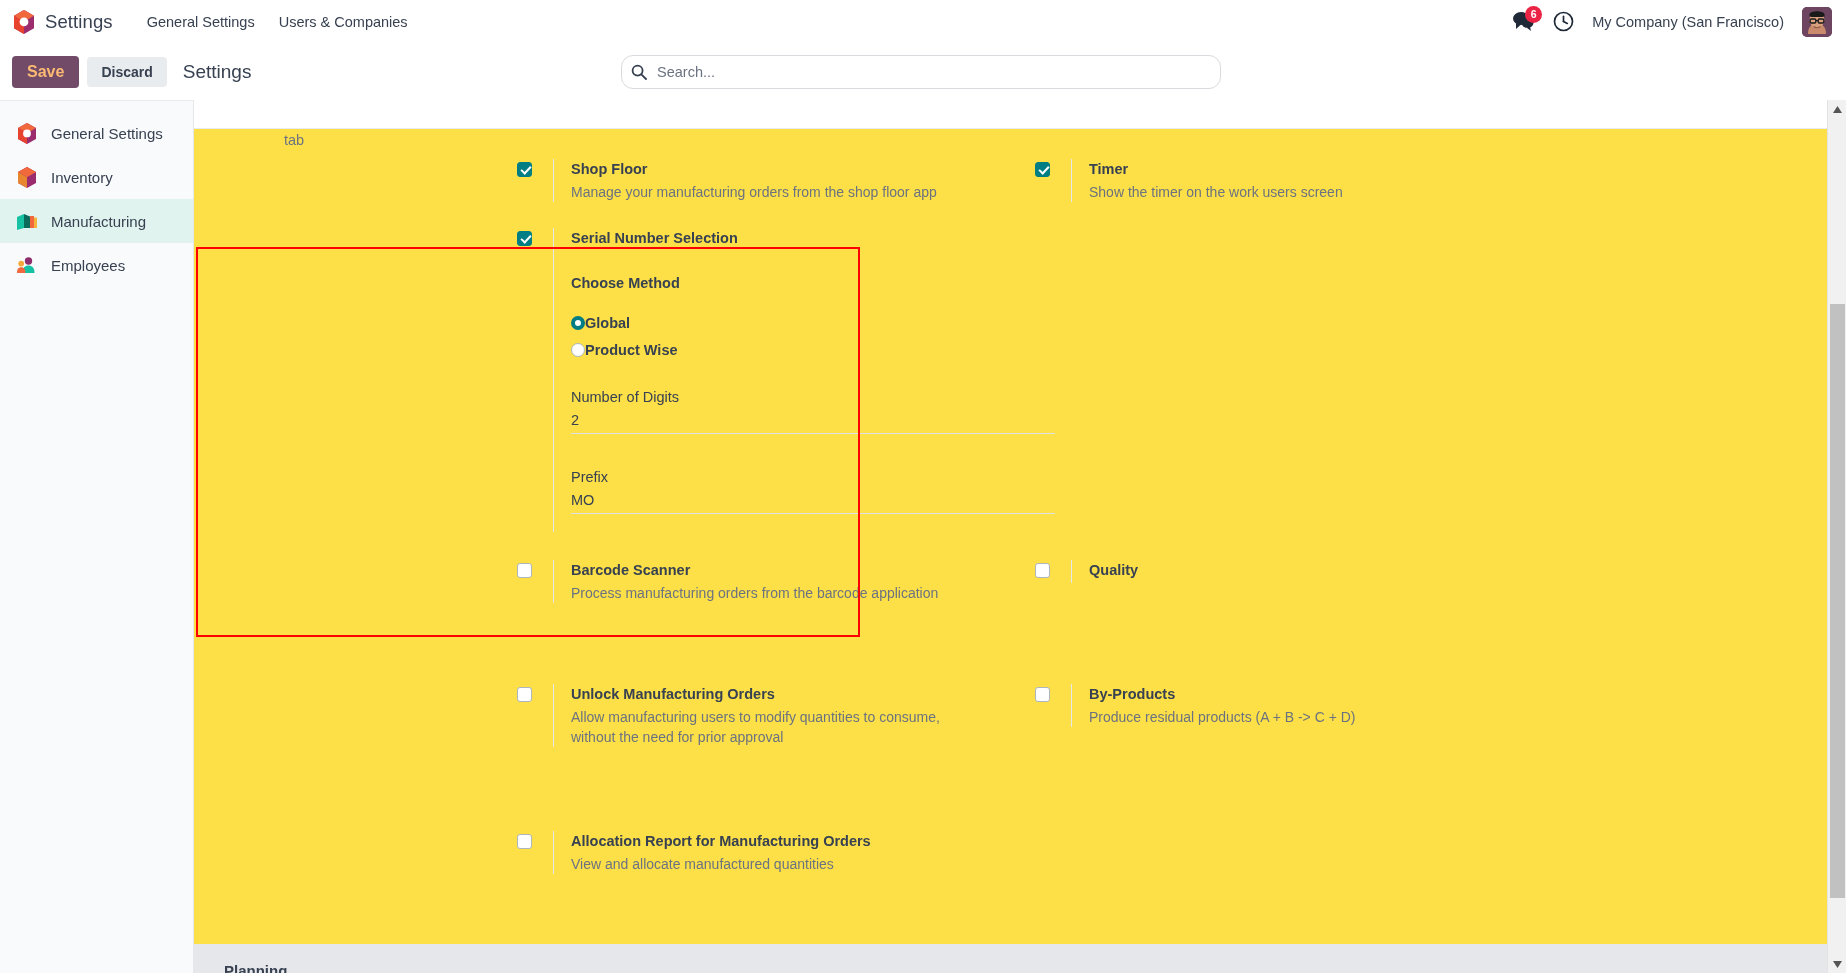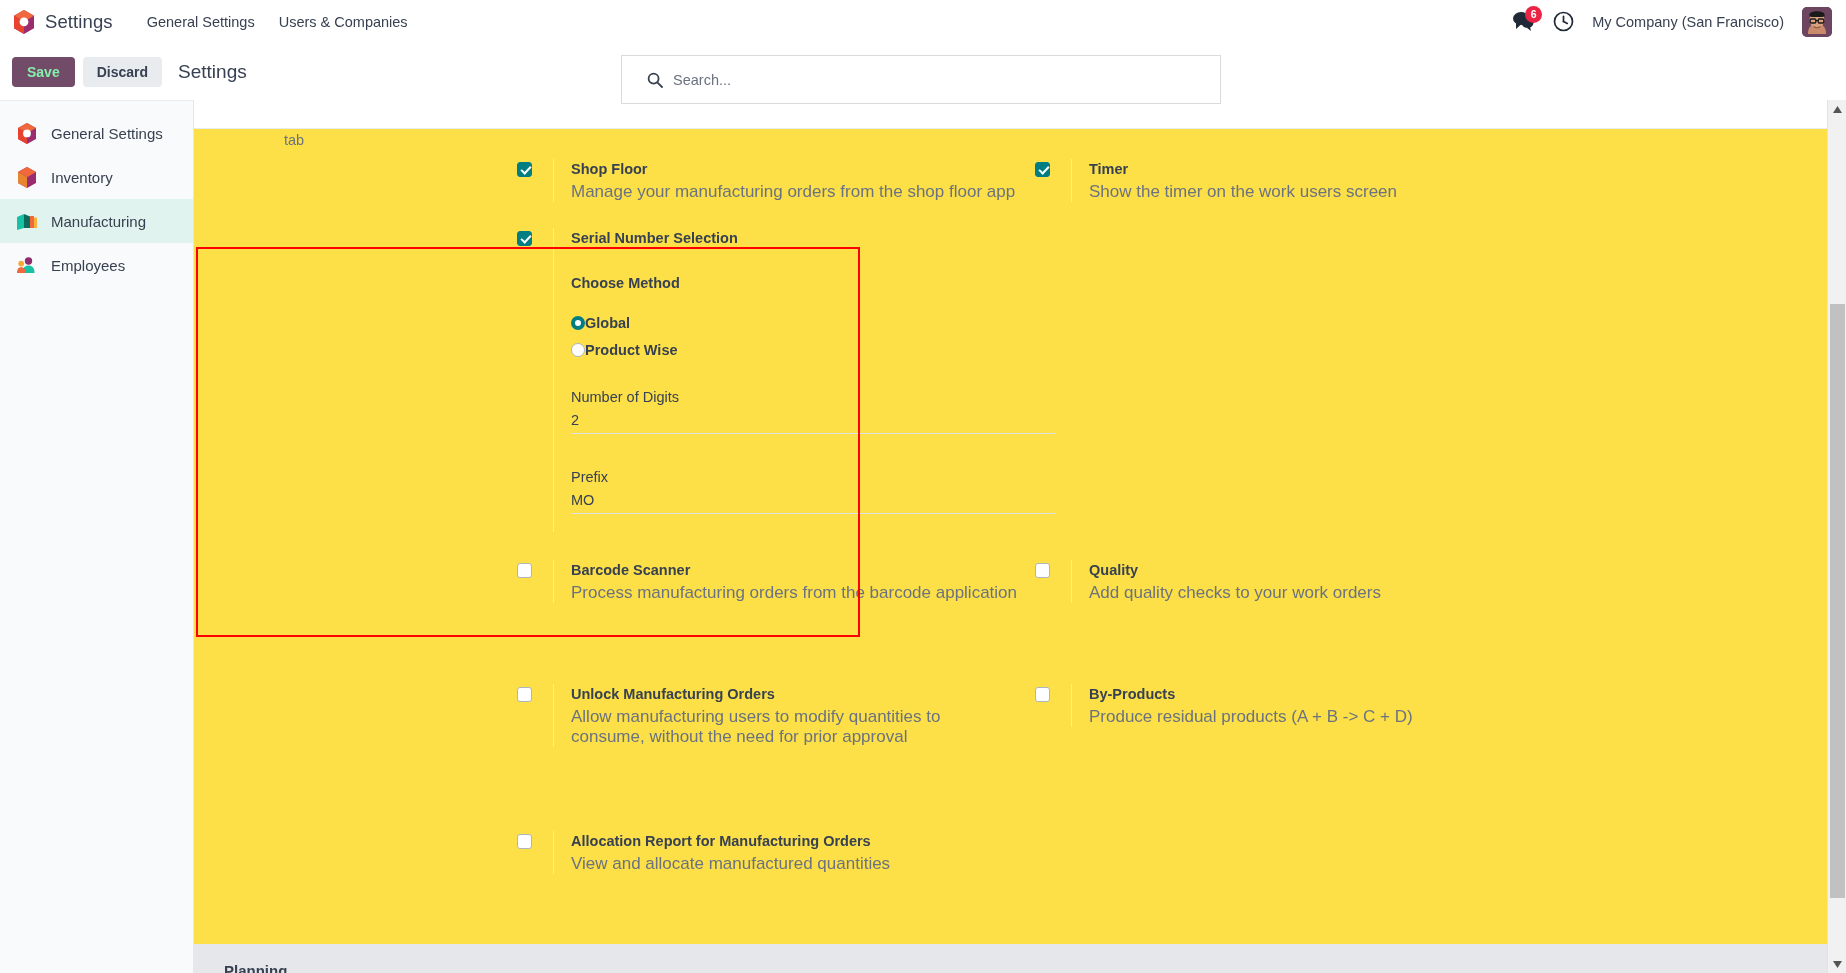--- a/index.html
+++ b/index.html
@@ -53,41 +53,41 @@
   
   .controlbar {
     position: absolute; top: 43px; left: 0;
     width: 1846px; height: 57px;
     background: #ffffff;
     display: flex; align-items: center;
     padding: 0 14px 0 12px;
     z-index: 25;
   }
   .btn-save {
-    background: #714b67; color: #86efac;
-    font-size: 14px; font-weight: bold;
+    background: #714b67; color: #fdba74;
+    font-size: 16px; font-weight: bold;
     border: none; border-radius: 4px;
     padding: 7px 15px; cursor: pointer;
     margin-right: 8px;
   }
   .btn-discard {
     background: #e9ecef; color: #374151;
     font-size: 14px; font-weight: bold;
     border: none; border-radius: 4px;
     padding: 7px 14px; cursor: pointer;
     margin-right: 16px;
   }
   .page-title { font-size: 19px; color: #374151; }
   .search-wrap {
     position: absolute; left: 621px; top: 12px;
-    width: 600px; height: 49px;
-    border: 1px solid #d8dadd; border-radius: 0;
+    width: 600px; height: 34px;
+    border: 1px solid #d8dadd; border-radius: 12px;
     background: #fff;
     display: flex; align-items: center;
-    padding: 0 25px; cursor: text;
+    padding: 0 9px; cursor: text;
   }
   .search-icon { width: 16px; height: 16px; margin-right: 10px; flex: 0 0 auto; }
   .search-input {
     border: none; outline: none; width: 100%;
     font-size: 14.5px; color: #374151;
     font-family: "Liberation Sans", sans-serif;
     background: transparent;
   }
   .search-input::placeholder { color: #6b7280; }
 
@@ -153,21 +153,21 @@
   }
   .setting-body {
     border-left: 1px solid #e5e7eb;
     padding-left: 17px; flex: 1;
   }
   .s-title {
     font-size: 14.5px; font-weight: bold; color: #374151;
     line-height: 20px; margin-bottom: 3px;
   }
   .s-desc {
-    font-size: 17px; color: #6b7280; line-height: 20px;
+    font-size: 14px; color: #6b7280; line-height: 20px;
   }
 
   
   .highlight-box {
     position: absolute;
     left: 2px; top: 118px;
     width: 664px; height: 390px;
     border: 2px solid #ff0000;
     pointer-events: none;
     z-index: 5;
@@ -438,21 +438,20 @@
           </div>
         </div>
       </div>
       <div class="col right">
         <div class="setting">
           <div class="cb-slot">
             <span class="cb"></span>
           </div>
           <div class="setting-body">
             <div class="s-title">Quality</div>
-            <div class="s-desc">Add quality checks to your work orders</div>
           </div>
         </div>
       </div>
     </div>
 
     <div class="grid2" style="margin-top:55px;">
       <div class="col">
         <div class="setting">
           <div class="cb-slot">
             <span class="cb"></span>

